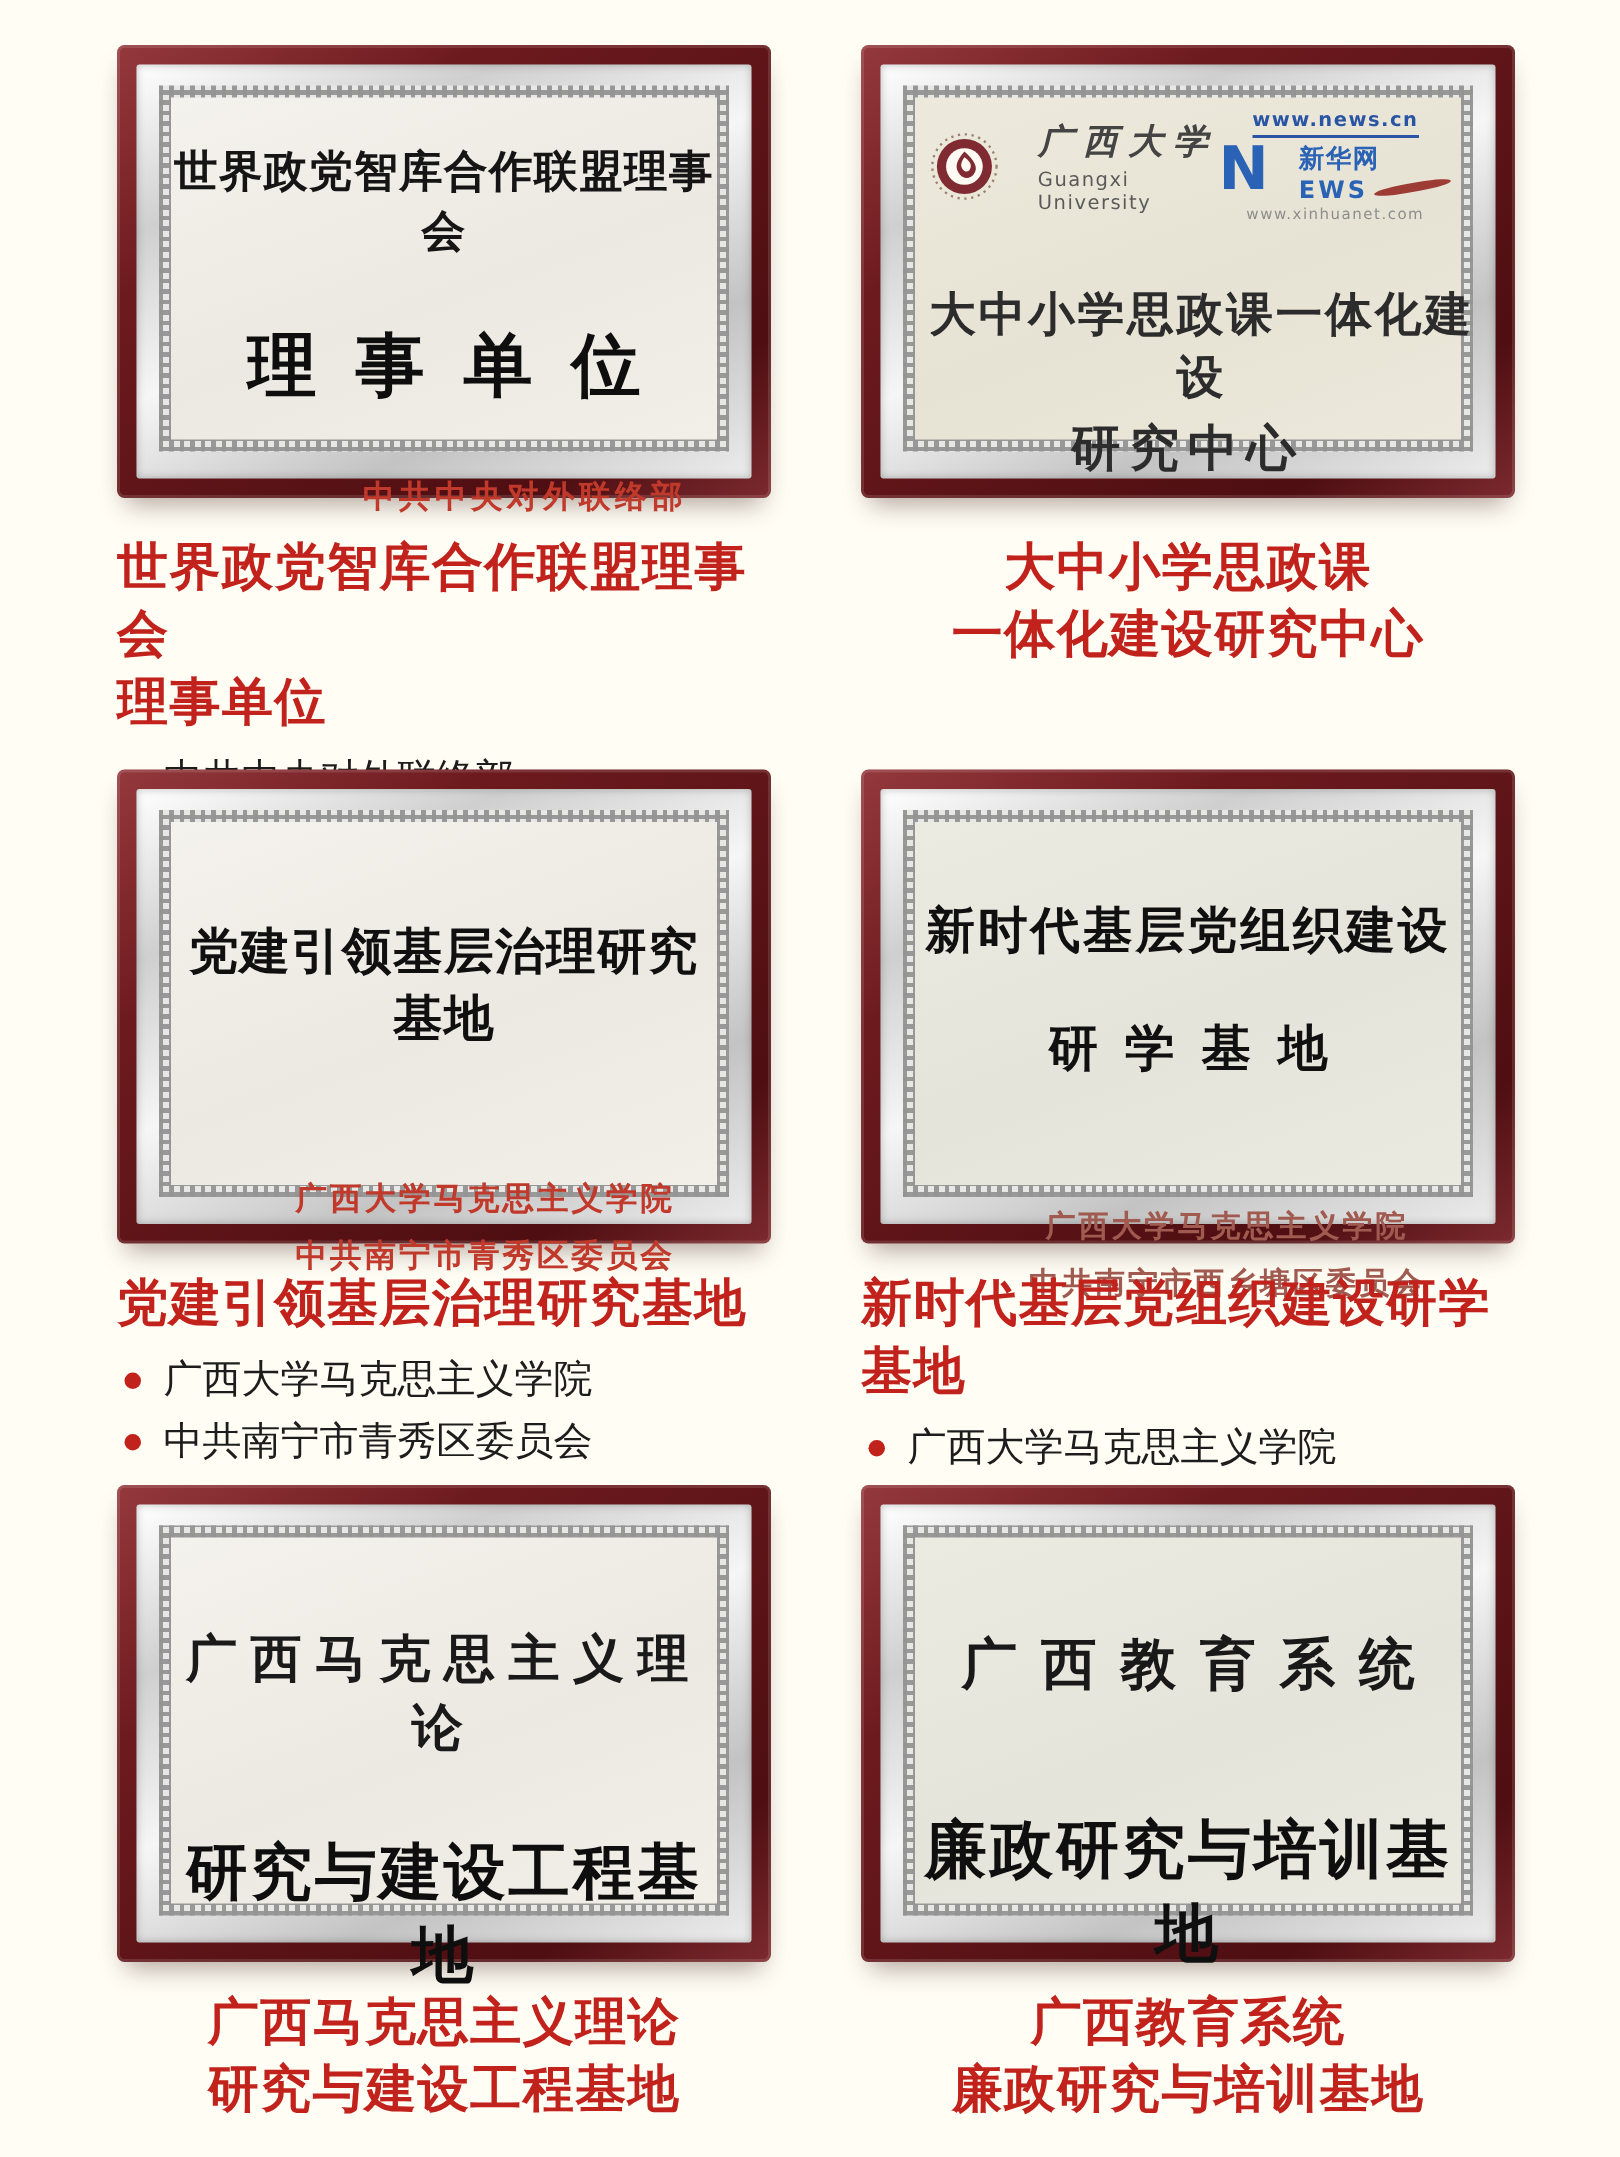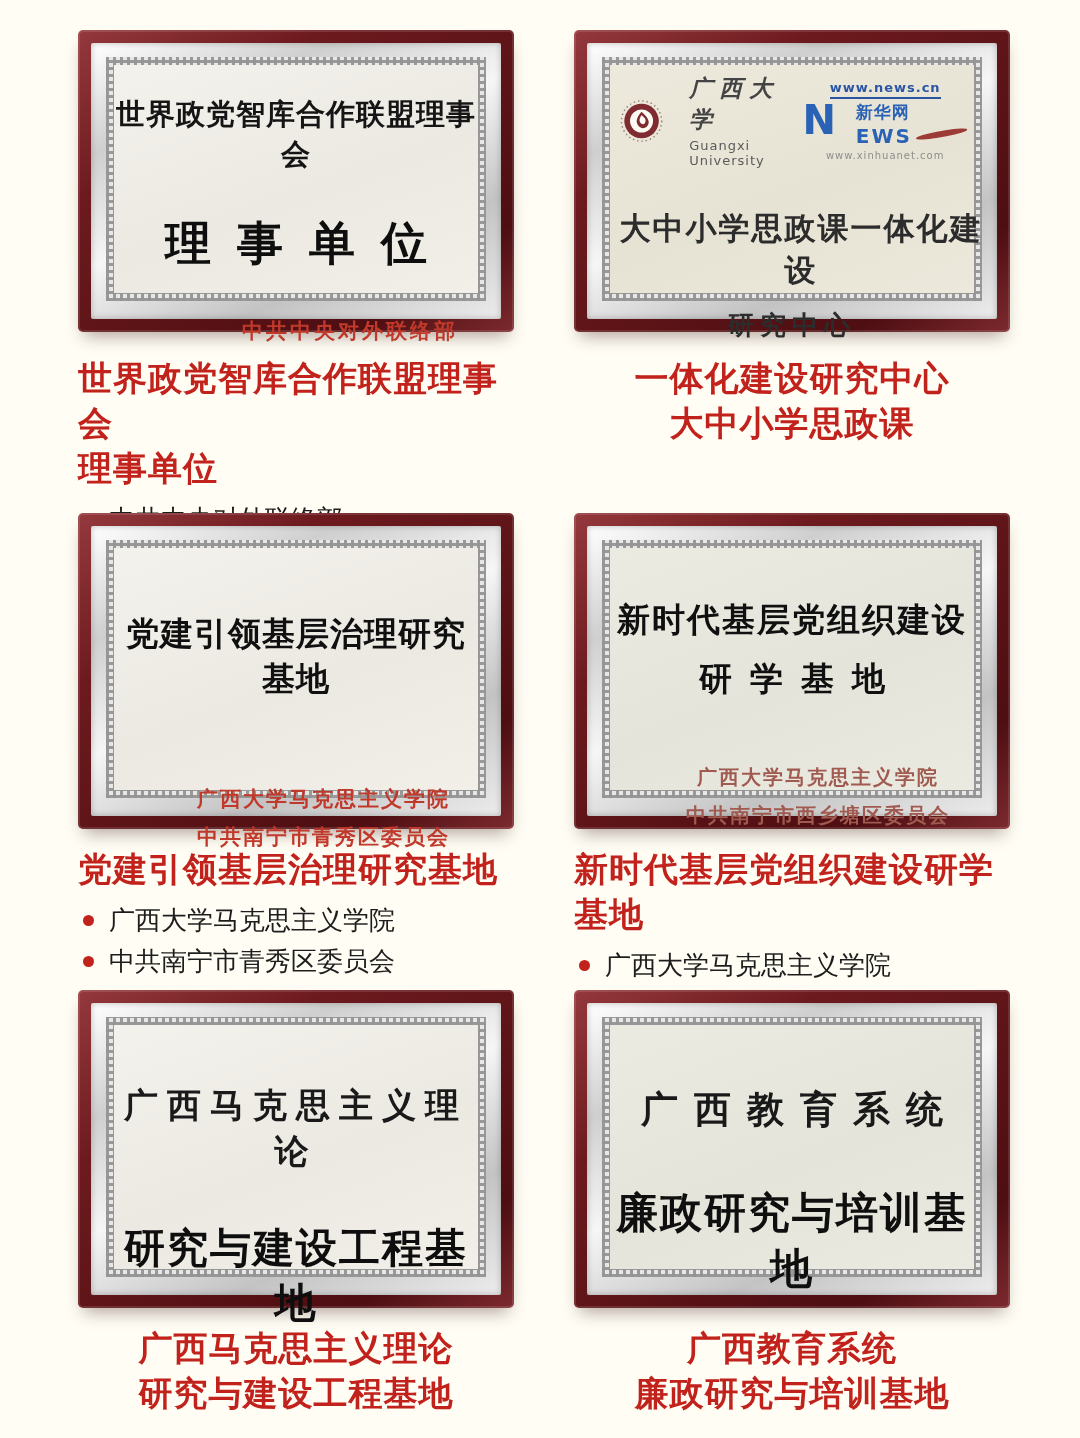--- a/index.html
+++ b/index.html
@@ -28,21 +28,21 @@
     background:linear-gradient(155deg,#ffffff 0%,#cfcfcf 24%,#f6f6f6 48%,#c3c3c3 74%,#ececec 100%);
     box-shadow:inset 0 0 6px rgba(0,0,0,.25);display:flex;}
   .plateband{flex:1;padding:8px;
     background-image:repeating-linear-gradient(90deg,rgba(148,148,148,.95) 0 3px,transparent 3px 7px),
                      repeating-linear-gradient(0deg,rgba(148,148,148,.95) 0 3px,transparent 3px 7px),
                      linear-gradient(#e7e7e5,#e7e7e5);
     display:flex;}
   .plate{flex:1;background:linear-gradient(160deg,#f4f2ec 0%,#ebe9e2 55%,#f1efe8 100%);
     display:flex;flex-direction:column;align-items:center;}
   .plate.warm{background:linear-gradient(160deg,#edeadd 0%,#e6e3d4 55%,#ece9dc 100%);}
-  .plate.sage{background:linear-gradient(160deg,#ebebe1 0%,#e4e4da 55%,#eaeae0 100%);}
+  .plate.sage{background:linear-gradient(160deg,#ebebe1 0%,#e4e4da 55%,#eaeae0 100%);gap:20px;}
 
   .r1 .plaque{height:302px;margin-top:30px;}
   .r2 .plaque{height:316px;margin-top:0;}
   .r3 .plaque{height:318px;margin-top:0;}
   .row.r2{margin-top:31px;}
   .row.r3{margin-top:15px;}
 
   
   .b-center{text-align:center;width:100%;}
   .p1-l1{margin-top:30px;font-size:29px;font-weight:700;color:#151515;letter-spacing:1px;}
@@ -54,25 +54,25 @@
   .gxu-col{display:flex;flex-direction:column;align-items:center;}
   .gxu-cn{font-family:"DejaVu Serif","Liberation Serif",serif;font-style:italic;font-weight:700;font-size:23px;color:#444;letter-spacing:7px;}
   .gxu-en{font-size:13px;color:#5a5a5a;letter-spacing:1px;margin-top:3px;}
   .xh{display:flex;flex-direction:column;align-items:center;}
   .xh-url{font-size:13px;font-weight:700;color:#2a55a5;letter-spacing:1px;border-bottom:2px solid #2a55a5;padding-bottom:2px;}
   .xh-main{display:flex;align-items:flex-start;margin-top:2px;}
   .xh-n{font-size:40px;line-height:38px;font-weight:800;color:#2a62b5;}
   .xh-col{display:flex;flex-direction:column;margin-left:20px;}
   .xh-cn{font-size:17px;font-weight:800;color:#2a62b5;letter-spacing:1px;}
   .xh-ews-row{display:flex;align-items:center;gap:4px;}
-  .xh-ews{font-size:20px;font-weight:800;color:#2a62b5;letter-spacing:2px;}
+  .xh-ews{font-size:16px;font-weight:800;color:#2a62b5;letter-spacing:2px;}
   .swoosh{width:52px;height:6px;background:#9d3b35;border-radius:50%/60%;transform:rotate(-10deg) translateY(-2px);}
   .xh-site{font-size:10px;color:#8d8d8d;margin-top:2px;letter-spacing:1px;}
   .p2-l1{margin-top:40px;font-size:31px;font-weight:800;color:#2c2c2c;letter-spacing:2px;margin-left:18px;}
-  .p2-l2{margin-top:16px;font-size:26px;font-weight:800;color:#2c2c2c;letter-spacing:6px;}
+  .p2-l2{margin-top:4px;font-size:33px;font-weight:800;color:#2c2c2c;letter-spacing:6px;}
 
   .p3-title{margin-top:64px;font-size:33px;font-weight:800;color:#101010;letter-spacing:1px;}
   .issuer-block{align-self:flex-end;text-align:center;margin-top:78px;padding-right:28px;}
   .issuer-line{font-size:21px;font-weight:700;color:var(--board-red);letter-spacing:2px;line-height:38px;}
   .p4-t1{margin-top:50px;font-size:33px;font-weight:800;color:#101010;letter-spacing:2px;}
   .p4-t2{margin-top:14px;font-size:33px;font-weight:800;color:#101010;letter-spacing:18px;text-indent:18px;}
   .p4 .issuer-block{margin-top:56px;padding-right:24px;}
   .p4 .issuer-line{color:var(--board-red-faded);font-size:20px;}
 
   .p5-l1{margin-top:58px;font-family:"DejaVu Serif","Liberation Serif",serif;font-size:34px;font-weight:600;color:#1a1a1a;letter-spacing:9px;}
@@ -158,22 +158,22 @@
       <div class="cap-title">世界政党智库合作联盟理事会</div>
       <div class="cap-title">理事单位</div>
       <div class="bullets">
         <div class="bullet">
           <span class="dot"></span>
           <span>中共中央对外联络部</span>
         </div>
       </div>
     </div>
     <div class="cell center">
+      <div class="cap-title">大中小学思政课</div>
       <div class="cap-title">一体化建设研究中心</div>
-      <div class="cap-title">大中小学思政课</div>
     </div>
   </div>
 
   <div class="row r2">
     <div class="cell">
       <div class="plaque">
         <div class="metal">
           <div class="plateband">
             <div class="plate">
               <div class="b-center p3-title">党建引领基层治理研究基地</div>

